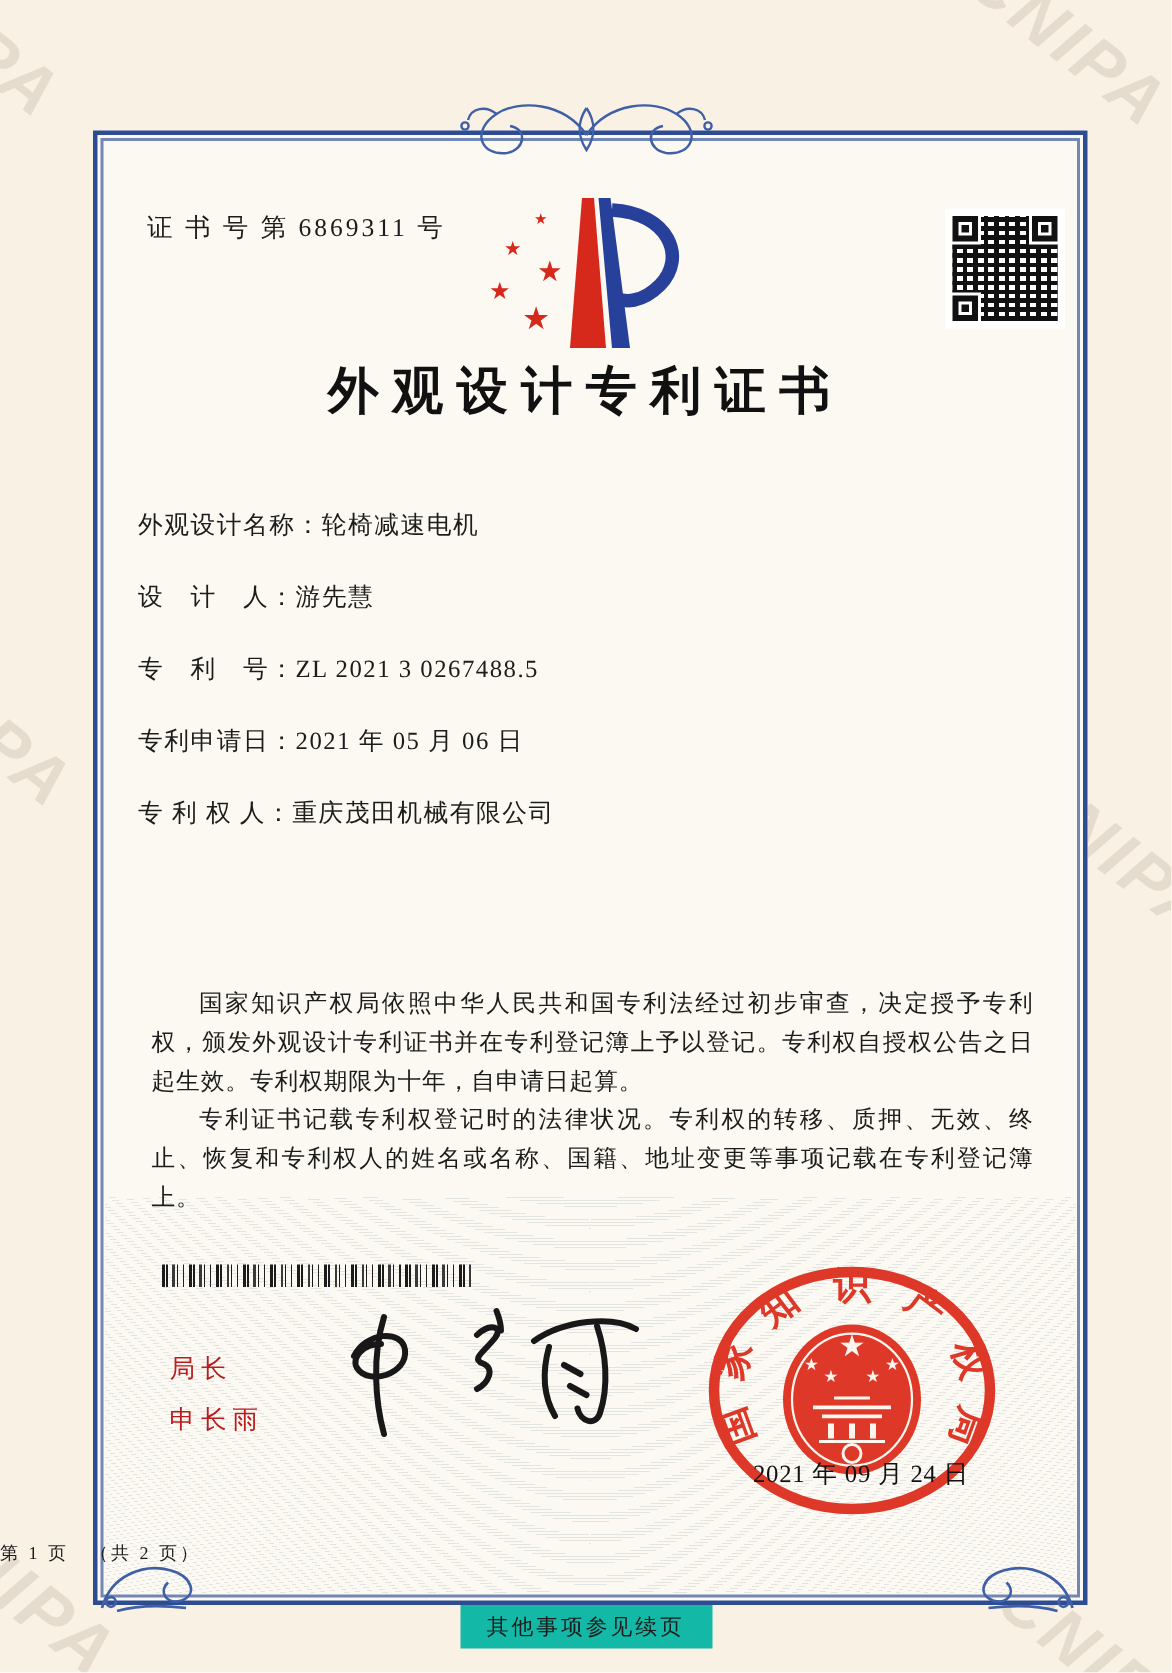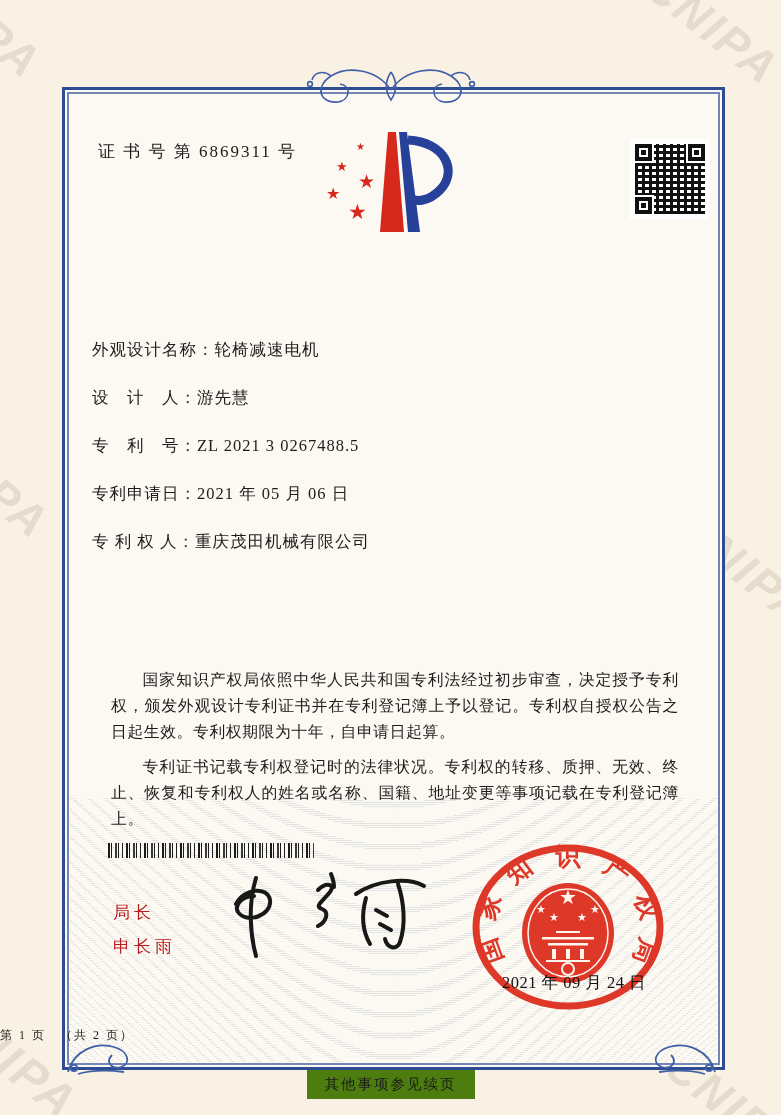--- a/index.html
+++ b/index.html
@@ -89,21 +89,21 @@
   .grant-row{
     position:absolute;left:100px;top:625px;width:590px;z-index:4;
     font-size:16.5px;letter-spacing:1px;display:flex;
   }
   .grant-row .col2{position:absolute;left:265px;}
   
   .body-text{
     position:absolute;left:101px;top:657px;width:588px;z-index:4;
     font-size:15.8px;line-height:25.8px;letter-spacing:0.6px;text-align:justify;
   }
-  .body-text p{margin:10px;text-indent:2em;}
+  .body-text p{margin:0;text-indent:2em;}
   
   .barcode{
     position:absolute;left:108px;top:843px;width:206px;height:15px;z-index:4;
     background:repeating-linear-gradient(90deg,
       #1b1b1b 0 2px,transparent 2px 3px,
       #1b1b1b 3px 4px,transparent 4px 7px,
       #3a3a3a 7px 9px,transparent 9px 10px,
       #1b1b1b 10px 11px,transparent 11px 14px,
       #222 14px 15px,transparent 15px 18px);
   }
@@ -119,21 +119,21 @@
     position:absolute;left:478px;top:972px;width:192px;z-index:6;
     text-align:center;font-size:16.5px;letter-spacing:0.5px;color:#111;
   }
   
   .page-info{
     position:absolute;left:0;right:0;top:1027px;text-align:left;
     font-size:12px;letter-spacing:2px;z-index:4;
   }
   .continuation{
     position:absolute;left:50%;top:1070px;transform:translateX(-50%);
-    background:#4d7c0f;padding:5px 18px;font-size:14.5px;letter-spacing:2px;z-index:3;
+    background:#14b8a6;padding:5px 18px;font-size:14.5px;letter-spacing:2px;z-index:3;
   }
 </style>
 </head>
 <body>
 
 <div class="page">
 
   <div class="wm wm1">CNIPA</div>
   <div class="wm wm2">CNIPA</div>
   <div class="wm wm3">CNIPA</div>
@@ -191,20 +191,21 @@
   </div>
 
   <div class="qr">
     <div class="qr-pattern">
       <div class="finder tl"></div>
       <div class="finder tr"></div>
       <div class="finder bl"></div>
     </div>
   </div>
 
+  <div class="title">外观设计专利证书</div>
 
   <div class="fields">
     <div><span>外观设计名称：</span><span>轮椅减速电机</span></div>
     <div><span>设　计　人：</span><span>游先慧</span></div>
     <div><span>专　利　号：</span><span>ZL 2021 3 0267488.5</span></div>
     <div><span>专利申请日：</span><span>2021 年 05 月 06 日</span></div>
     <div><span>专 利 权 人：</span><span>重庆茂田机械有限公司</span></div>
   </div>
 
 

